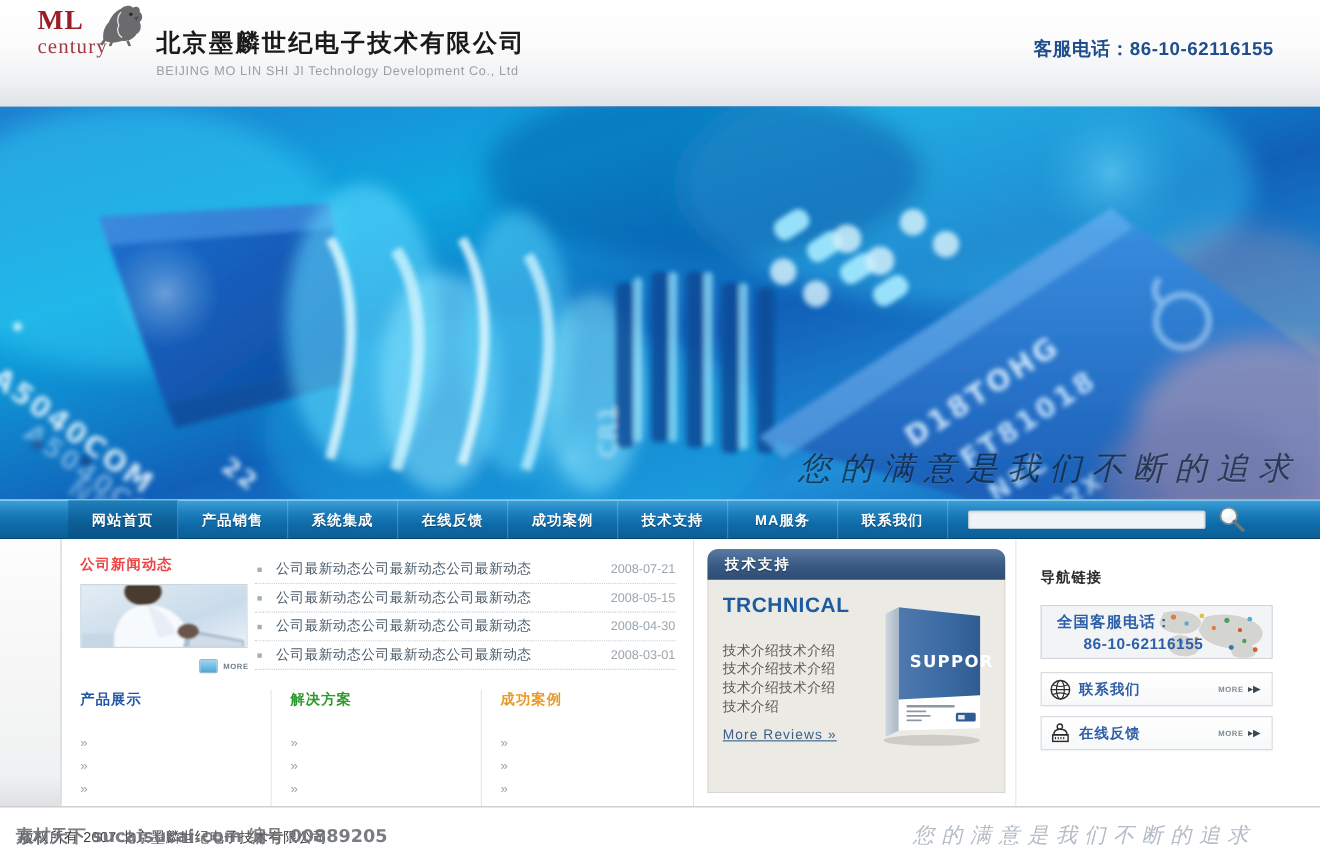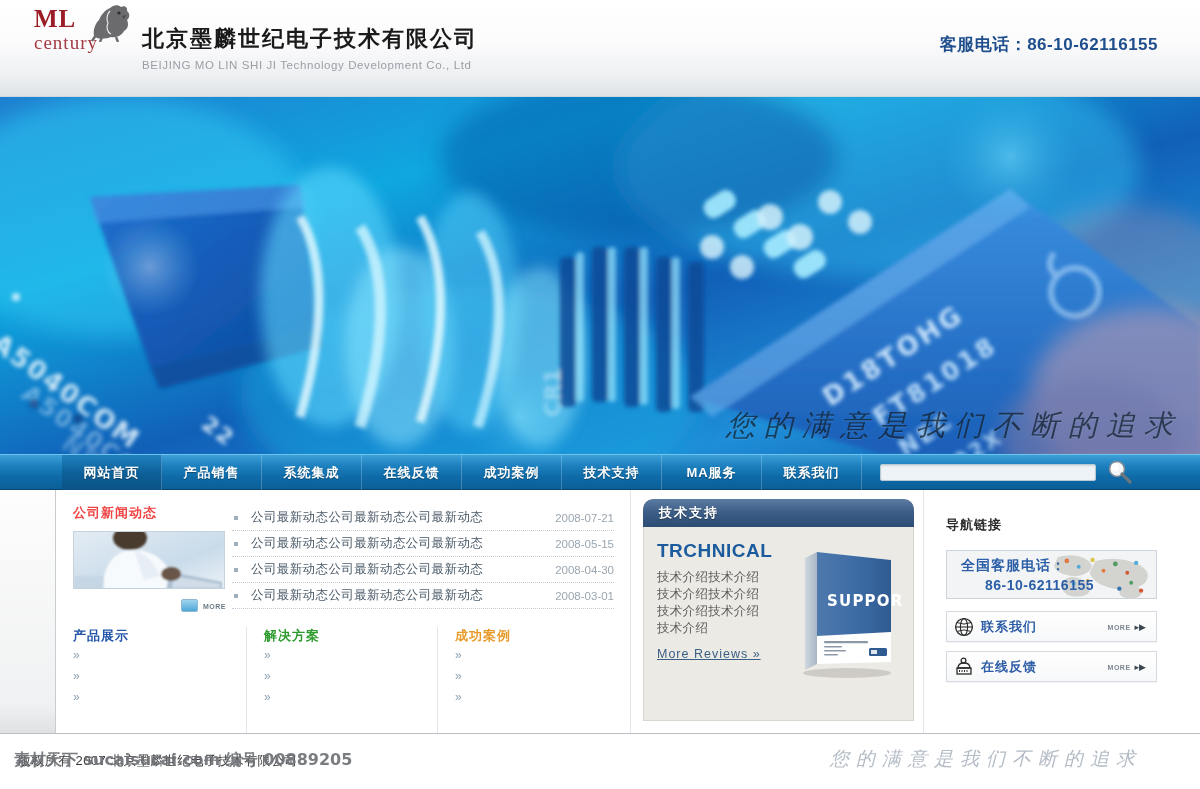--- a/index.html
+++ b/index.html
@@ -163,21 +163,21 @@
     flex: 1; font-size: 12.5px; color: #4a5a68; letter-spacing: 0.4px;
   }
   .news-date { font-size: 11.5px; color: #9aa6b0; flex: none; }
 
   .cols3 { display: flex; margin-top: 15px; }
   .col3 {
     width: 191px; padding-left: 17px; padding-right: 8px;
     border-right: 1px solid #e3e6e9; min-height: 108px;
   }
   .col3:last-child { border-right: none; }
-  .col3-head { font-size: 13px; font-weight: bold; letter-spacing: 1px; }
+  .col3-head { font-size: 13px; font-weight: bold; letter-spacing: 1px; margin-bottom: 20px; }
   .c-blue { color: #2255a8; }
   .c-green { color: #2d9b2d; }
   .c-orange { color: #e89b2a; }
   .col3-link {
     font-size: 12px; color: #8fa4b5; line-height: 21px; cursor: pointer;
   }
 
   
   .col-tech {
     width: 293px; position: relative; padding: 9px 10px 0 12px;
@@ -195,21 +195,21 @@
     background: linear-gradient(to bottom,#5c7ba3 0%, #3b5c85 50%, #2c4c74 100%);
     border-radius: 9px 9px 0 0;
     display: flex; align-items: center; padding-left: 16px;
     color: #ffffff; font-size: 13px; font-weight: bold; letter-spacing: 2px;
     text-shadow: 0 1px 1px rgba(0,0,0,0.4);
   }
   .tech-body { display: flex; padding: 13px 0 0 14px; }
   .tech-text { width: 132px; }
   .tech-brand {
     font-size: 19px; font-weight: bold; color: #1b5b9e;
-    letter-spacing: 0.5px; margin-bottom: 7px;
+    letter-spacing: 0.5px; margin-bottom: 21px;
   }
   .tech-line { font-size: 12.5px; color: #5b5b5b; line-height: 17px; letter-spacing: 0.3px; }
   .tech-more {
     margin-top: 10px; font-size: 12.5px; color: #3a5f86;
     text-decoration: underline; letter-spacing: 1px; cursor: pointer;
   }
   .boxshot { position: relative; width: 112px; height: 140px; margin-left: 2px; }
 
   
   .col-right { flex: 1; padding: 26px 16px 0 22px; background: #fff; }

